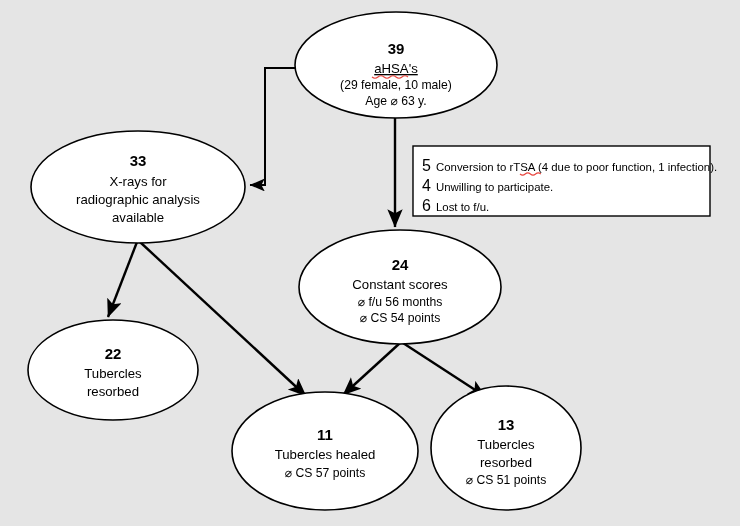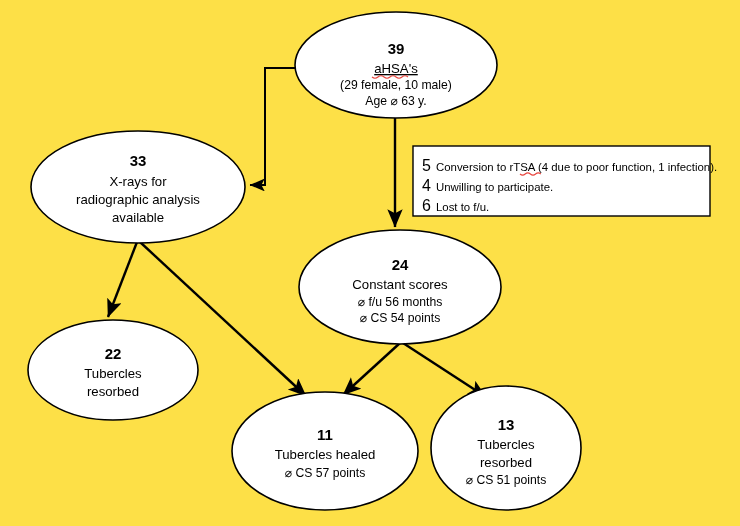--- a/index.html
+++ b/index.html
@@ -8,21 +8,21 @@
     background: #ffffff;
   }
   body {
     font-family: "Liberation Sans", sans-serif;
     -webkit-font-smoothing: antialiased;
   }
   #flowchart-root {
     position: relative;
     width: 740px;
     height: 526px;
-    background: #fde047;
+    background: #e5e5e5;
     overflow: hidden;
     text-align: center;
   }
   svg#diagram-canvas {
     position: absolute;
     left: 0;
     top: 0;
     width: 740px;
     height: 526px;
   }

